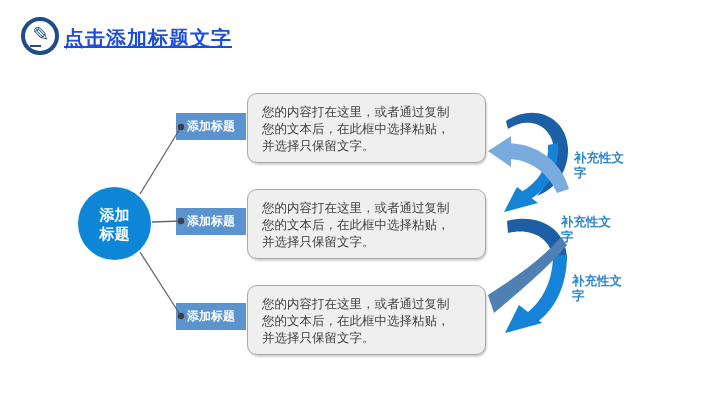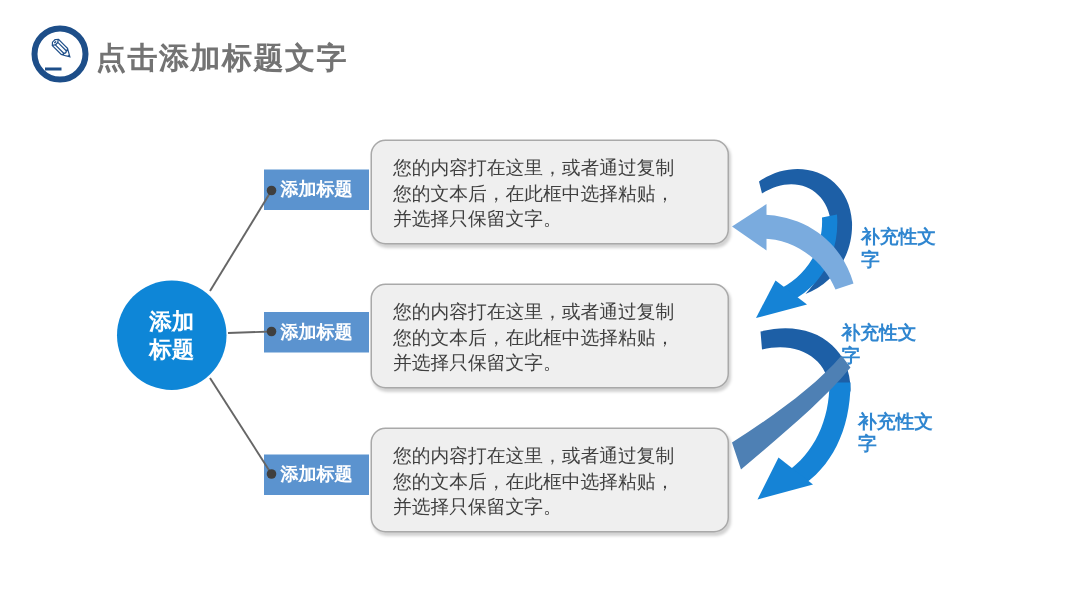--- a/index.html
+++ b/index.html
@@ -10,21 +10,21 @@
   
   .hdr-icon{
     position:absolute;left:21px;top:17px;width:30px;height:30px;
     border:4px solid #1d4e89;border-radius:50%;
     display:flex;align-items:center;justify-content:center;
   }
   .hdr-icon .pencil{color:#1d4e89;font-size:20px;line-height:20px;transform:translate(1px,-2px);}
   .hdr-icon .underbar{position:absolute;left:5px;bottom:4px;width:11px;height:2px;background:#1d4e89;}
   .page-title{
     position:absolute;left:64px;top:25px;font-size:20px;font-weight:700;
-    color:#737373;letter-spacing:1px;
+    color:#1d4ed8;letter-spacing:1px;text-decoration:underline;
   }
   
   .center-circle{
     position:absolute;left:78px;top:187px;width:73px;height:73px;border-radius:50%;
     background:#0e86d7;display:flex;align-items:center;justify-content:center;text-align:center;
   }
   .center-circle .txt{width:34px;color:#ffffff;font-weight:700;font-size:15px;line-height:19px;}
   .branch-label{
     position:absolute;left:176px;width:70px;height:27px;background:#5b93cf;
     color:#ffffff;font-size:12px;font-weight:700;text-align:center;line-height:27px;

